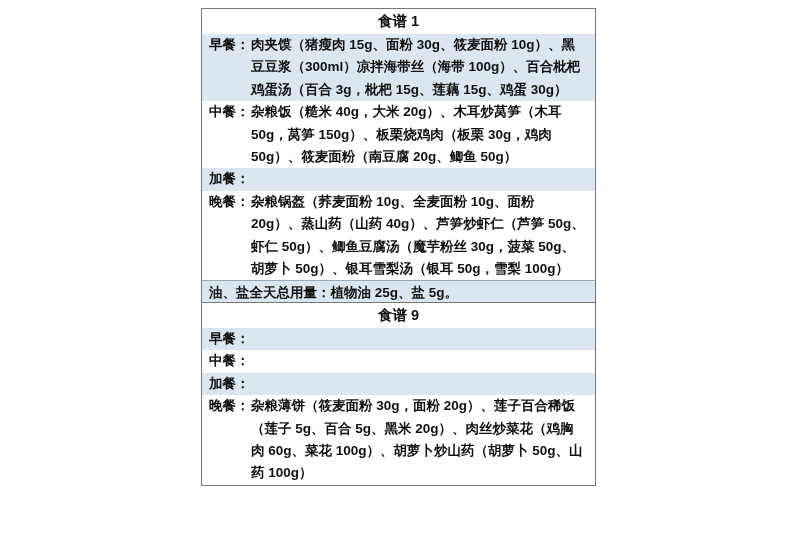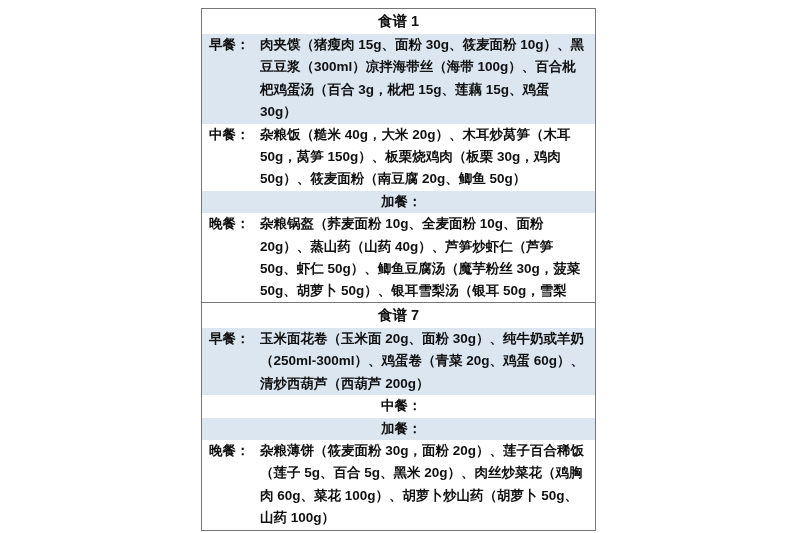--- a/index.html
+++ b/index.html
@@ -28,31 +28,30 @@
   }
   .recipe-table.t1 { top: 8px; }
   .recipe-table.t2 { top: 302px; }
   .title-row {
     height: 25px;
     line-height: 25px;
     text-align: center;
     font-size: 14.5px;
     background: #ffffff;
   }
-  .meal-row { display: flex; justify-content: center; }
+  .meal-row { display: flex; }
   .meal-row.alt { background: #dbe6f1; }
   .meal-label {
     flex: 0 0 42px;
     padding-left: 7px;
     white-space: nowrap;
   }
   .meal-content {
     flex: 1;
     padding-right: 8px;
-    margin-left: 9px;
   }
   .summary-row {
     background: #dbe6f1;
     border-top: 1px solid #9aa9b8;
     padding: 1px 8px 1px 7px;
     line-height: 22.5px;
   }
 </style>
 </head>
 <body>
@@ -78,25 +77,24 @@
 
     <div class="meal-row">
       <div class="meal-label">晚餐：</div>
       <div class="meal-content">杂粮锅盔（荞麦面粉 10g、全麦面粉 10g、面粉 20g）、蒸山药（山药 40g）、芦笋炒虾仁（芦笋 50g、虾仁 50g）、鲫鱼豆腐汤（魔芋粉丝 30g，菠菜 50g、胡萝卜 50g）、银耳雪梨汤（银耳 50g，雪梨 100g）</div>
     </div>
 
     <div class="summary-row">油、盐全天总用量：植物油 25g、盐 5g。</div>
   </div>
 
   <div class="recipe-table t2">
-    <div class="title-row">食谱 7</div>
+    <div class="title-row">食谱 9</div>
 
     <div class="meal-row alt">
       <div class="meal-label">早餐：</div>
-      <div class="meal-content">玉米面花卷（玉米面 20g、面粉 30g）、纯牛奶或羊奶（250ml-300ml）、鸡蛋卷（青菜 20g、鸡蛋 60g）、清炒西葫芦（西葫芦 200g）</div>
     </div>
 
     <div class="meal-row">
       <div class="meal-label">中餐：</div>
     </div>
 
     <div class="meal-row alt">
       <div class="meal-label">加餐：</div>
     </div>
 

